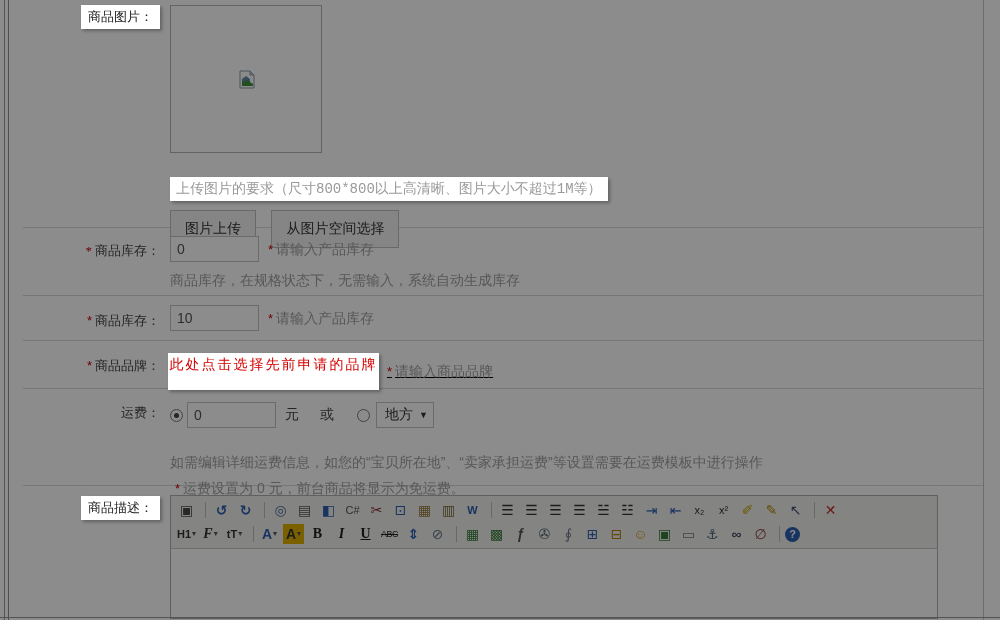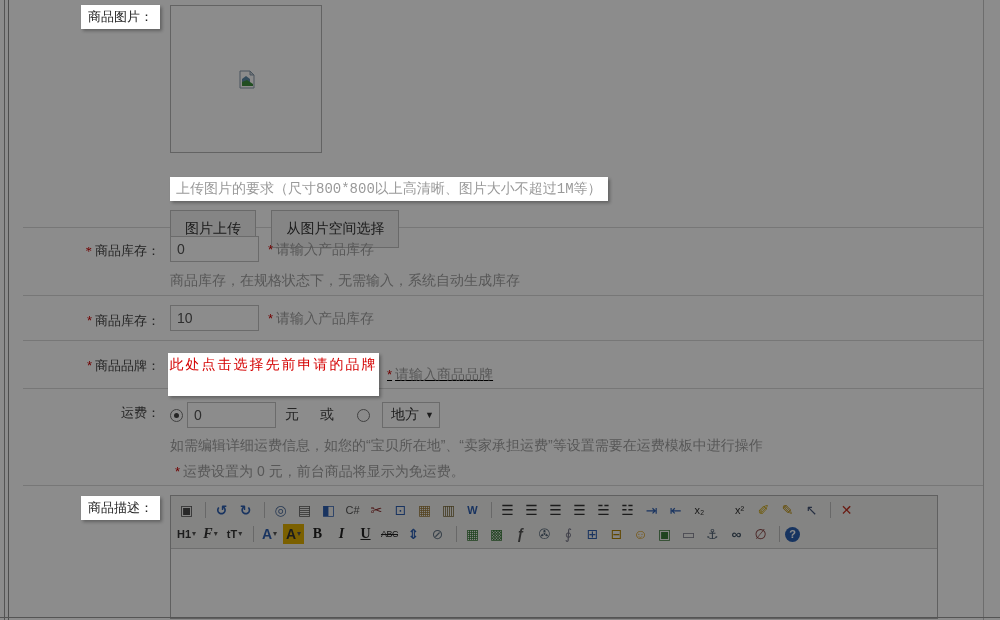--- a/index.html
+++ b/index.html
@@ -19,21 +19,21 @@
   .labelcell{width:137px;flex:0 0 137px;text-align:right;font-size:13px;color:#444;
     box-sizing:border-box;}
   .valuecell{flex:1;padding-left:10px;box-sizing:border-box;}
   .star{color:#cc0000;margin-right:3px;font-size:13px;}
   .lbl{color:#444;}
 
   
   .hl{position:relative;z-index:20;background:#fff;box-shadow:2px 2px 3px rgba(0,0,0,.3);font-family:Liberation Mono, monospace;}
   .hl-label{display:inline-block;padding:3px 7px;color:#222;}
   .hint-strip{display:inline-block;padding:3px 6px;color:#999;font-size:14px;}
-  .brand-callout{width:211px;height:43px;line-height:25px;text-align:center;
+  .brand-callout{width:211px;height:37px;line-height:25px;text-align:center;
     color:#d40000;font-size:14px;letter-spacing:2px;cursor:pointer;}
 
   
   .txt{width:81px;height:24px;border:1px solid #c4c4c4;background:#fff;
     font-size:14px;color:#555;padding:0 0 0 6px;box-sizing:content-box;
     font-family:inherit;}
   .inline-hint{font-size:14px;color:#a0a0a0;}
   .helper{font-size:14px;color:#a0a0a0;}
   .btn{display:inline-block;background:#f2f2f2;border:1px solid #c0c0c0;color:#333;
     font-size:14px;padding:9px 14px;cursor:pointer;}
@@ -149,26 +149,26 @@
       <div class="labelcell">
         <span class="lbl">运费：</span>
       </div>
       <div class="valuecell">
         <div class="line" style="margin-top:13px;">
           <span class="radio checked"></span>
           <input class="txt" type="text" style="margin-left: 4px;" value="0">
           <span class="lbl" style="font-size:14px;margin-left:9px;">元</span>
           <span class="lbl" style="font-size:14px;margin-left:21px;">或</span>
           <span class="radio" style="margin-left:23px;"></span>
-          <span class="selbox" style="margin-left:12px;">
+          <span class="selbox" style="margin-left:6px;">
             <span class="sval">地方</span>
             <span class="scaret">▼</span>
           </span>
         </div>
-        <div class="helper" style="margin-top:9px;">如需编辑详细运费信息，如您的“宝贝所在地”、“卖家承担运费”等设置需要在运费模板中进行操作</div>
+        <div class="helper" style="margin-top:26px;">如需编辑详细运费信息，如您的“宝贝所在地”、“卖家承担运费”等设置需要在运费模板中进行操作</div>
         <div style="margin-top:7px;padding-left:5px;">
           <span class="star">*</span><span class="helper">运费设置为 0 元，前台商品将显示为免运费。</span>
         </div>
       </div>
     </div>
 
     <div class="frow r6 last">
       <div class="labelcell">
         <span class="hl hl-label"><span>商品描述：</span></span>
       </div>
@@ -193,21 +193,21 @@
                 <span class="tsep"></span>
                 <span class="ti" style="color: rgb(51, 51, 51);">☰</span>
                 <span class="ti" style="color: rgb(51, 51, 51);">☰</span>
                 <span class="ti" style="color: rgb(51, 51, 51);">☰</span>
                 <span class="ti" style="color: rgb(51, 51, 51);">☰</span>
                 <span class="ti" style="color: rgb(51, 51, 51);">☱</span>
                 <span class="ti" style="color: rgb(51, 51, 51);">☳</span>
                 <span class="ti" style="color: rgb(46, 95, 176);">⇥</span>
                 <span class="ti" style="color: rgb(46, 95, 176);">⇤</span>
                 <span class="ti sm" style="color: rgb(51, 51, 51);">x₂</span>
-                <span class="ti sm" style="color: rgb(51, 51, 51); margin-left: 16px;">x²</span>
+                <span class="ti sm" style="color: rgb(51, 51, 51);">x²</span>
                 <span class="ti" style="color: rgb(200, 160, 0);">✐</span>
                 <span class="ti" style="color: rgb(184, 138, 0);">✎</span>
                 <span class="ti" style="color: rgb(68, 85, 119);">↖</span>
                 <span class="tsep"></span>
                 <span class="ti b" style="color: rgb(192, 48, 32);">✕</span>
               </div>
             <div class="tb-row">
                 <span class="ti sm b" style="color: rgb(51, 51, 51);">H1<span class="caret">▾</span></span>
                 <span class="ti serif i b" style="color: rgb(51, 51, 51);">F<span class="caret">▾</span></span>
                 <span class="ti sm b" style="color: rgb(51, 51, 51);">tT<span class="caret">▾</span></span>

